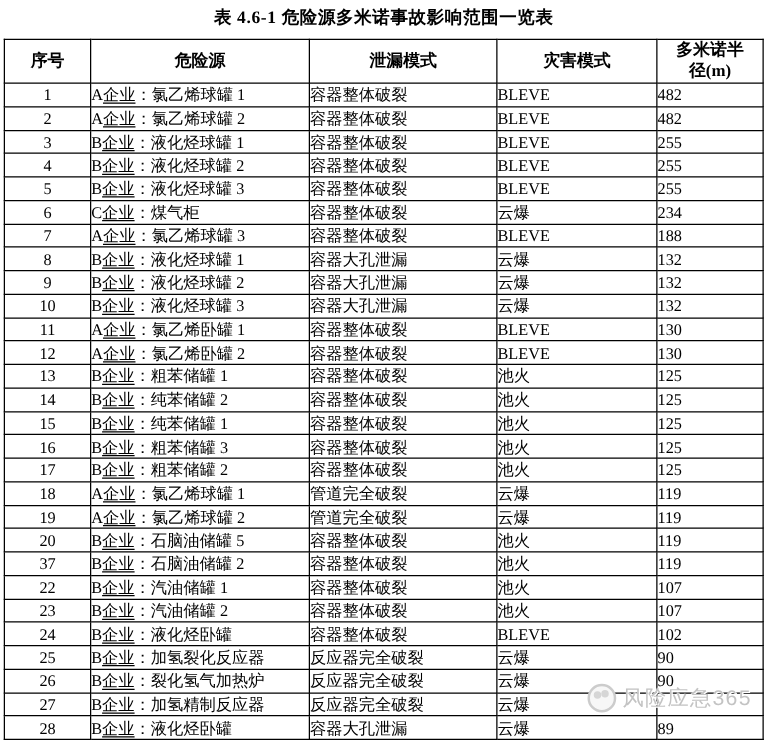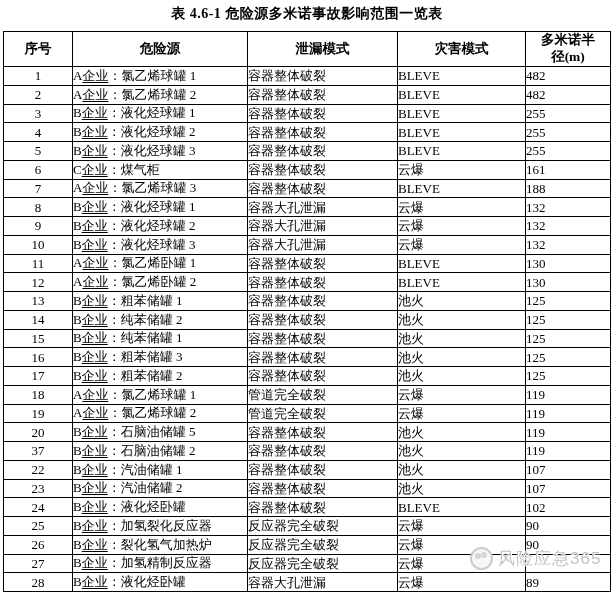--- a/index.html
+++ b/index.html
@@ -39,21 +39,21 @@
     vertical-align:middle;
   }
   table.domino td{
     height:17.75px;
     font-size:13px;
     line-height:1;
     vertical-align:middle;
   }
   td.c{text-align:center;}
   td.l{text-align:left;padding-left:9px;}
-  .u{text-decoration:underline;text-underline-offset:2px;font-family:Liberation Mono, monospace;}
+  .u{text-decoration:underline;text-underline-offset:2px;}
   th .hdr-line{display:block;}
   .watermark{
     position:absolute;left:470px;top:547px;
     display:flex;align-items:center;
     pointer-events:none;
   }
   .wm-logo{
     width:23px;height:23px;
     border-radius:50%;
     border:2px solid #cccccc;
@@ -140,21 +140,21 @@
           <td class="l"><span>B</span><span class="u">企业</span><span>：液化烃球罐 3</span></td>
           <td class="l">容器整体破裂</td>
           <td class="l">BLEVE</td>
           <td class="l">255</td>
         </tr>
         <tr>
           <td class="c">6</td>
           <td class="l"><span>C</span><span class="u">企业</span><span>：煤气柜</span></td>
           <td class="l">容器整体破裂</td>
           <td class="l">云爆</td>
-          <td class="l">161</td>
+          <td class="l">234</td>
         </tr>
         <tr>
           <td class="c">7</td>
           <td class="l"><span>A</span><span class="u">企业</span><span>：氯乙烯球罐 3</span></td>
           <td class="l">容器整体破裂</td>
           <td class="l">BLEVE</td>
           <td class="l">188</td>
         </tr>
         <tr>
           <td class="c">8</td>

